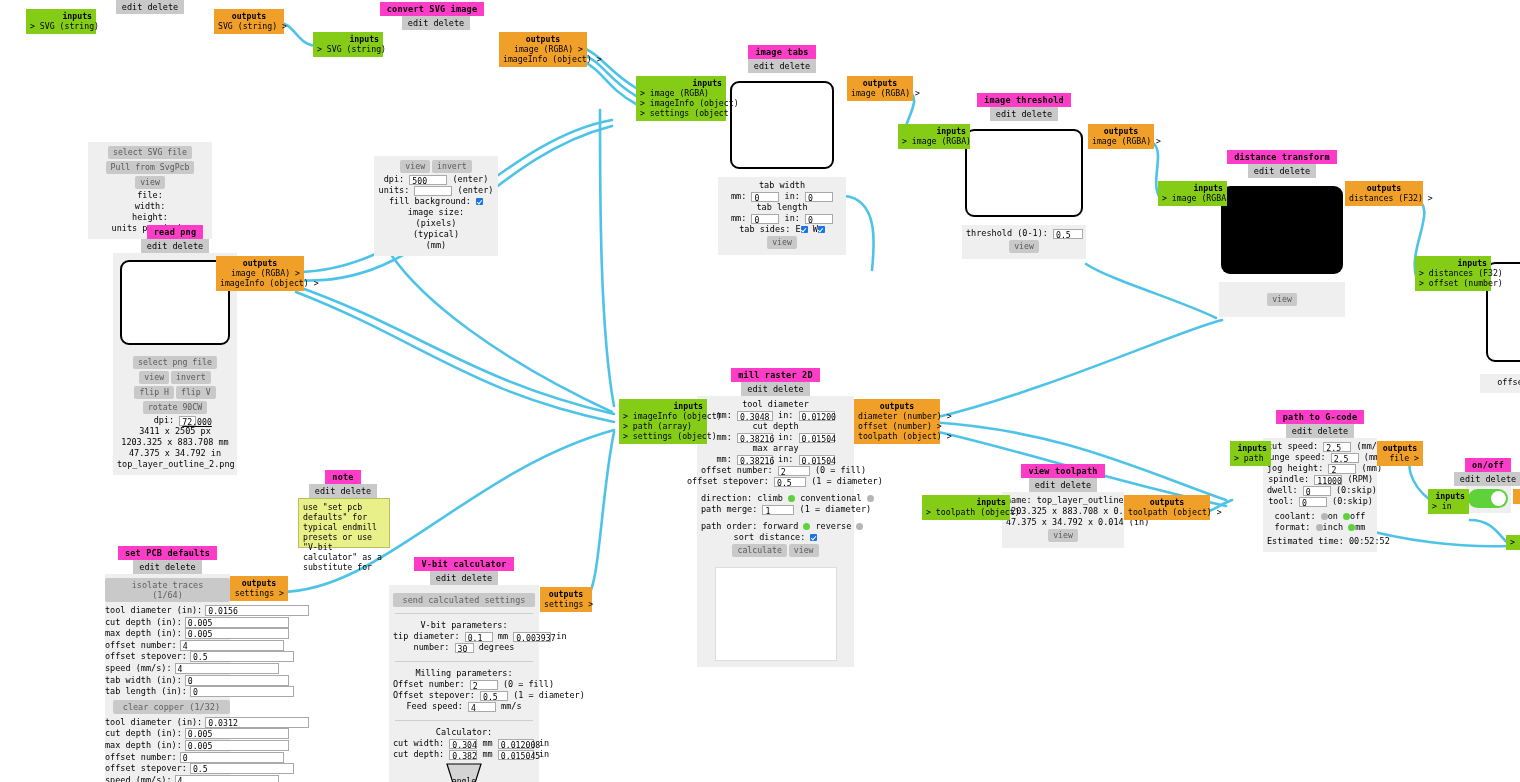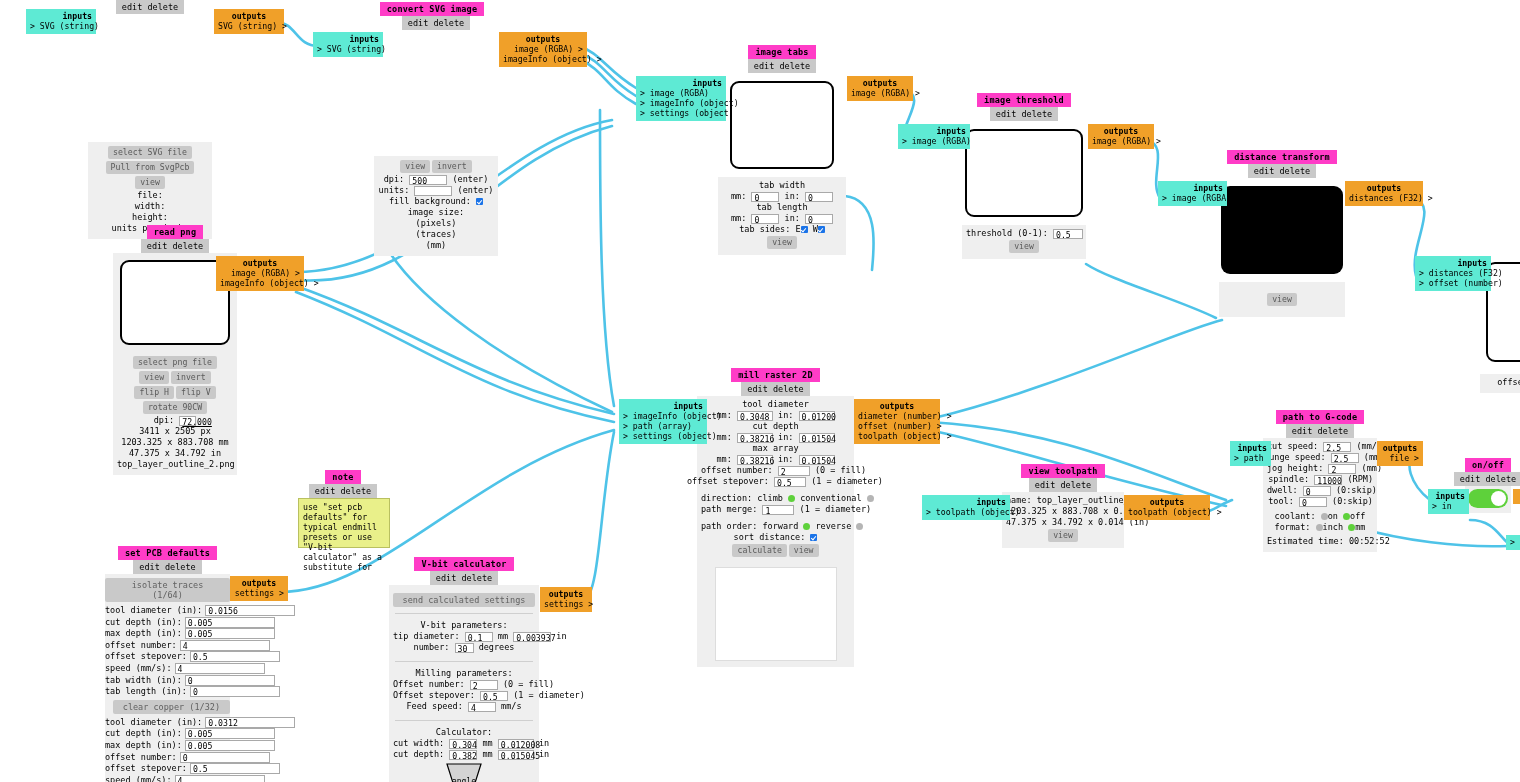--- a/index.html
+++ b/index.html
@@ -16,21 +16,21 @@
     padding:2px 7px;display:inline-block;white-space:nowrap;font-size:8.5px;
     letter-spacing:.2px;
   }
   .edel{
     background:#c9c9c9;color:#000;text-align:center;padding:2px 6px;
     display:inline-block;white-space:nowrap;font-size:8.5px;
   }
   .titlewrap{display:flex;flex-direction:column;align-items:center;}
   .body{background:#efefef;border:0;display:block;}
   .ports{position:absolute;z-index:3;padding:2px 4px 3px 4px;white-space:nowrap;line-height:10px;font-size:8.2px;}
-  .inports{background:#5eead4;text-align:left;}
+  .inports{background:#84cc16;text-align:left;}
   .outports{background:#f0a029;text-align:left;}
   .ports .hdr{font-weight:bold;display:block;text-align:right;}
   .outports .hdr{text-align:center;}
   .ports .row{display:block;}
   .inports .row{text-align:left;}
   .outports .row{text-align:right;}
   .canvasimg{background:#fff;display:block;margin:0 auto;}
   .pcbprev{
     background:#fff;border:2.5px solid #000;border-radius:9px;box-sizing:border-box;
   }
@@ -69,21 +69,21 @@
     display:inline-block;
   }
   .toggle .knob{
     position:absolute;right:2px;top:2px;width:15px;height:15px;border-radius:50%;
     background:#fff;
   }
   .rowline{display:block;white-space:nowrap;line-height:11px;}
   .hr{height:1px;background:#cfcfcf;margin:3px 6px;}
   .vbit-shape{display:block;margin:2px auto 0 auto;}
   .prm-row{display:block;text-align:right;white-space:nowrap;line-height:11.6px;padding-right:4px;}
-  .prm-row .fld{width:90px;height:11px;line-height:11px;margin-left:3px;}
+  .prm-row .fld{width:104px;height:11px;line-height:11px;margin-left:3px;}
   .grp-btn{background:#c9c9c9;color:#616161;padding:2px 10px;border-radius:2px;display:inline-block;margin:2px 0 3px 0;}
 </style>
 </head>
 <body>
 
 <svg id="wires" viewBox="0 0 1520 782">
   <g fill="none" stroke="#4ec3e8" stroke-width="2.6" stroke-linecap="round">
     <path d="M276 22 C 296 22 296 46 318 46"></path>
     <path d="M578 46 C 600 52 606 70 636 88"></path>
     <path d="M578 52 C 604 62 606 78 636 96"></path>
@@ -144,21 +144,21 @@
   </div>
   <div class="body" style="width:124px;">
     <div class="canvasimg" style="width:124px;height:126px;"></div>
     <div class="ctrl">
       <div class="btn">view</div><div class="btn">invert</div>
       <div class="rowline"><span class="lbl">dpi:</span> <span class="fld" style="width:38px;">500</span> <span class="lbl">(enter)</span></div>
       <div class="rowline"><span class="lbl">units:</span> <span class="fld" style="width:38px;"></span> <span class="lbl">(enter)</span></div>
       <div class="rowline"><span class="lbl">fill background:</span> <span class="cbx"></span></div>
       <div class="rowline">image size:</div>
       <div class="rowline">(pixels)</div>
-      <div class="rowline">(traces)</div>
+      <div class="rowline">(typical)</div>
       <div class="rowline">(mm)</div>
     </div>
   </div>
 </div>
 <div class="ports inports" style="left:313px;top:32px;width:62px;">
   <span class="hdr">inputs</span>
   <span class="row">&gt; SVG (string)</span>
 </div>
 <div class="ports outports" style="left:499px;top:32px;width:80px;">
   <span class="hdr">outputs</span>

